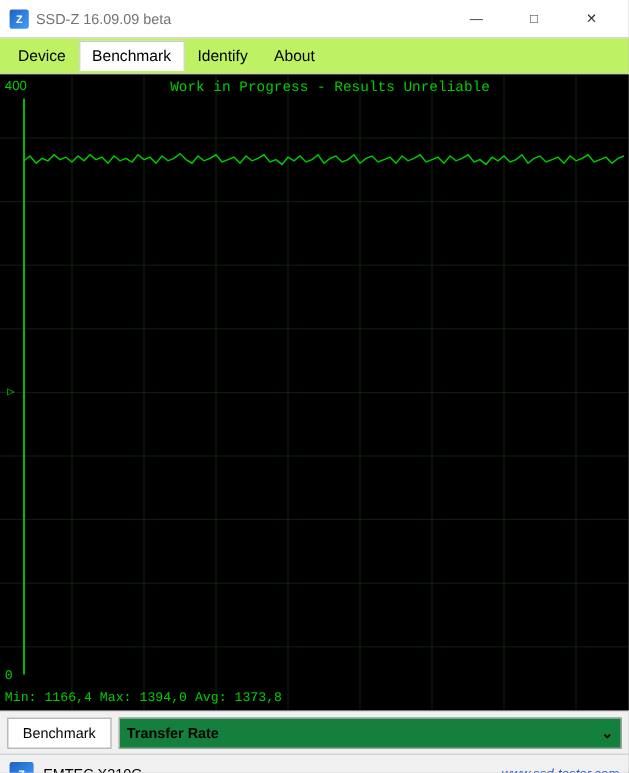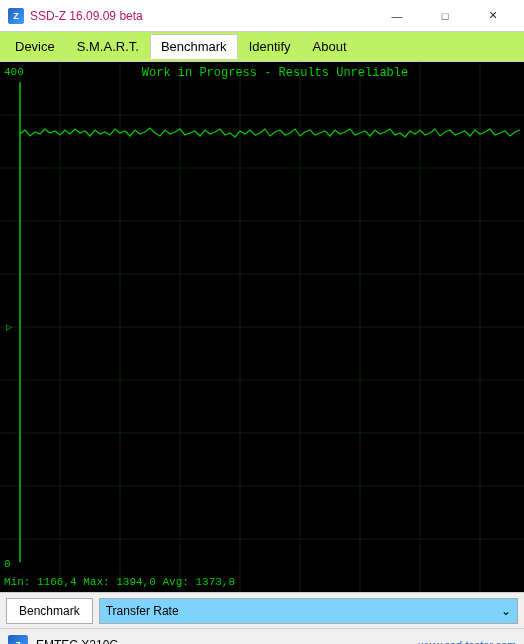--- a/index.html
+++ b/index.html
@@ -34,21 +34,21 @@
       border-radius: 2px;
       display: flex;
       align-items: center;
       justify-content: center;
       color: white;
       font-size: 9px;
       font-weight: bold;
     }
     .title-text {
       font-size: 12px;
-      color: #be185d;
+      color: #737373;
     }
     .window-controls {
       display: flex;
       gap: 2px;
     }
     .win-btn {
       width: 46px;
       height: 24px;
       background: transparent;
       border: none;
@@ -91,21 +91,21 @@
       height: 530px;
       overflow: hidden;
     }
 
     .y-label-top {
       position: absolute;
       top: 4px;
       left: 4px;
       color: #00cc00;
       font-size: 11px;
-      font-family: Liberation Mono, monospace;
+      font-family: Liberation Sans, sans-serif;
     }
     .y-label-bottom {
       position: absolute;
       bottom: 22px;
       left: 4px;
       color: #00cc00;
       font-size: 11px;
       font-family: 'Courier New', monospace;
     }
 
@@ -154,29 +154,30 @@
       background: #fff;
       border: 1px solid #aaa;
       cursor: pointer;
       font-size: 12px;
       height: 26px;
     }
 
     .dropdown-select {
       flex: 1;
       height: 26px;
-      background: #7dd3fc;
+      background: #15803d;
       border: 1px solid #aaa;
       padding: 0 6px;
       font-size: 12px;
       cursor: pointer;
       display: flex;
       align-items: center;
       justify-content: space-between;
       position: relative;
+      font-weight: bold;
     }
 
     
     .status-bar {
       background: #f0f0f0;
       display: flex;
       align-items: center;
       height: 32px;
       padding: 0 8px;
       border-top: 1px solid #ccc;
@@ -229,21 +230,20 @@
   </div>
   <div class="window-controls">
     <button class="win-btn">—</button>
     <button class="win-btn">□</button>
     <button class="win-btn close">✕</button>
   </div>
 </div>
 
 <div class="menu-bar">
   <div class="menu-item">Device</div>
-  <div class="menu-item">S.M.A.R.T.</div>
   <div class="menu-item active">Benchmark</div>
   <div class="menu-item">Identify</div>
   <div class="menu-item">About</div>
 </div>
 
 <div class="main-content">
 
   <svg class="chart-svg" viewBox="0 0 524 530" preserveAspectRatio="none">
 
     <rect width="524" height="530" fill="#000000"></rect>

